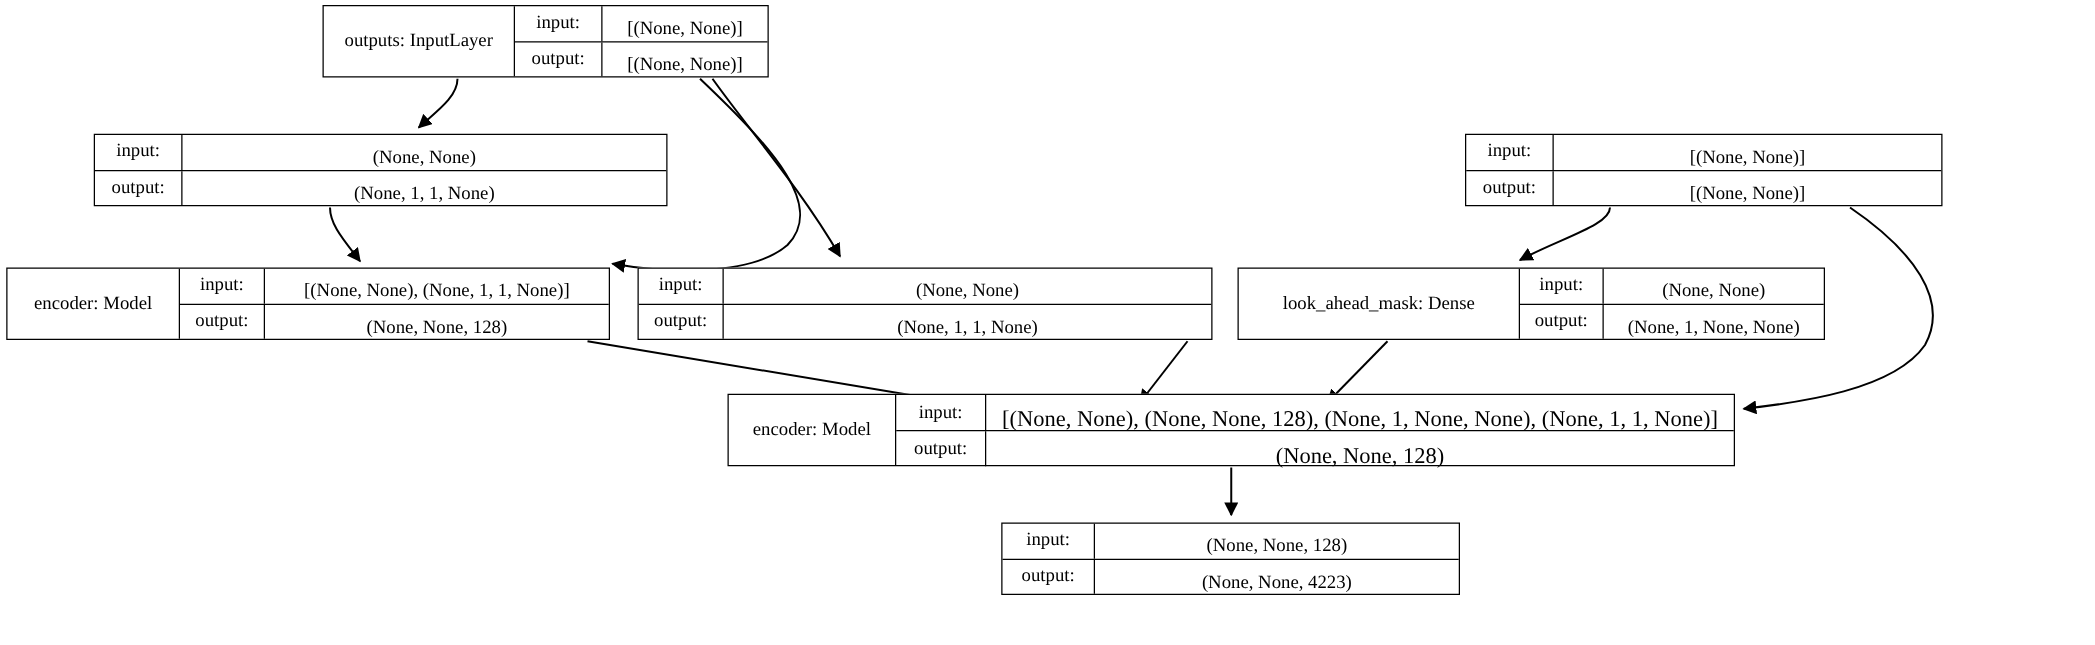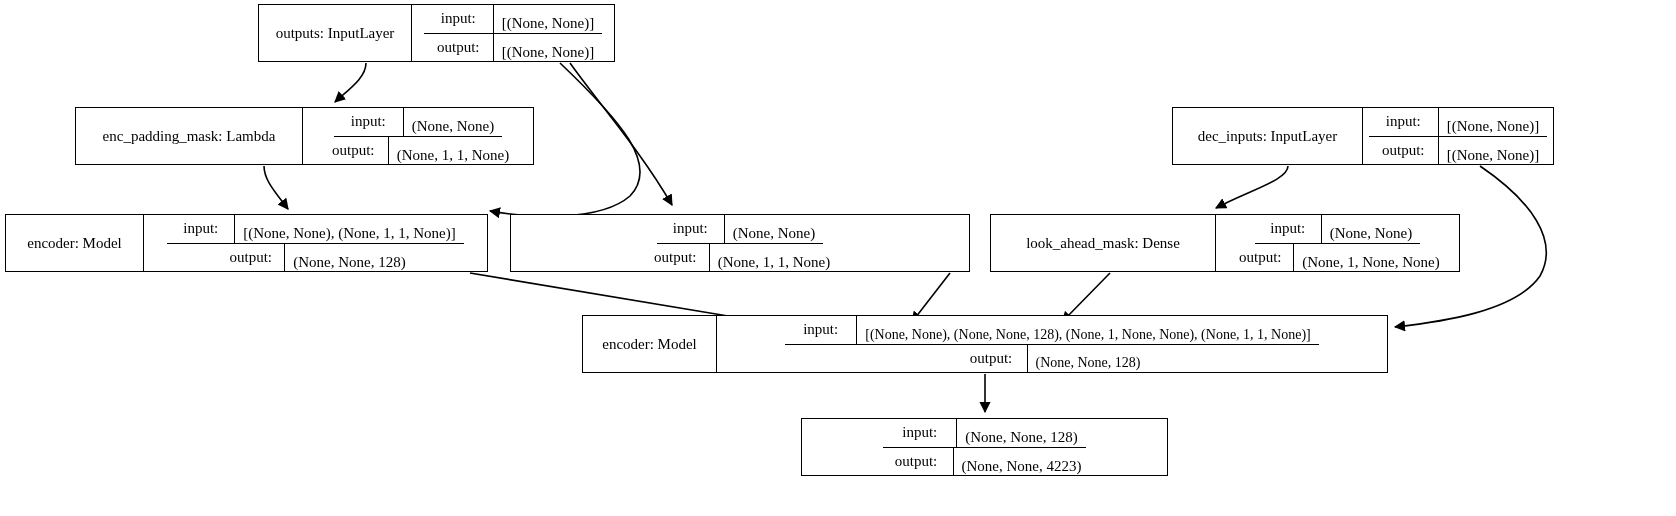--- a/index.html
+++ b/index.html
@@ -46,21 +46,20 @@
     justify-content: center;
     padding: 0 10px;
     white-space: nowrap;
     border-right: 1px solid #000000;
   }
   .node-io {
     box-sizing: border-box;
     display: flex;
     flex-direction: column;
     flex: 1 1 auto;
-    align-items: center;
   }
   .io-row {
     box-sizing: border-box;
     display: flex;
     flex-direction: row;
     flex: 1 1 0;
     align-items: stretch;
   }
   .io-row.top {
     border-bottom: 1px solid #000000;
@@ -105,21 +104,21 @@
   #node-dec-padding-mask .node-name { width: 228px; }
   #node-dec-padding-mask .io-label  { width: 68px; }
 
   #node-look-ahead-mask { left: 990px; top: 214px; width: 470px; height: 58px; }
   #node-look-ahead-mask .node-name { width: 225px; }
   #node-look-ahead-mask .io-label  { width: 67px; }
 
   #node-decoder       { left: 582px; top: 315px; width: 806px; height: 58px; }
   #node-decoder .node-name { width: 134px; }
   #node-decoder .io-label  { width: 72px; }
-  #node-decoder .io-value  { font-size: 14px; }
+  #node-decoder .io-value  { font-size: 18px; }
 
   #node-outputs       { left: 801px; top: 418px; width: 367px; height: 58px; }
   #node-outputs .node-name { width: 129px; }
   #node-outputs .io-label  { width: 74px; }
 </style>
 </head>
 <body>
 
 <div id="canvas">
 
@@ -159,35 +158,33 @@
         <div class="io-value">[(None, None)]</div>
       </div>
       <div class="io-row">
         <div class="io-label">output:</div>
         <div class="io-value">[(None, None)]</div>
       </div>
     </div>
   </div>
 
   <div class="node" id="node-enc-padding-mask">
-    <div class="node-name">enc_padding_mask: Lambda</div>
     <div class="node-io">
       <div class="io-row top">
         <div class="io-label">input:</div>
         <div class="io-value">(None, None)</div>
       </div>
       <div class="io-row">
         <div class="io-label">output:</div>
         <div class="io-value">(None, 1, 1, None)</div>
       </div>
     </div>
   </div>
 
   <div class="node" id="node-dec-inputs">
-    <div class="node-name">dec_inputs: InputLayer</div>
     <div class="node-io">
       <div class="io-row top">
         <div class="io-label">input:</div>
         <div class="io-value">[(None, None)]</div>
       </div>
       <div class="io-row">
         <div class="io-label">output:</div>
         <div class="io-value">[(None, None)]</div>
       </div>
     </div>

